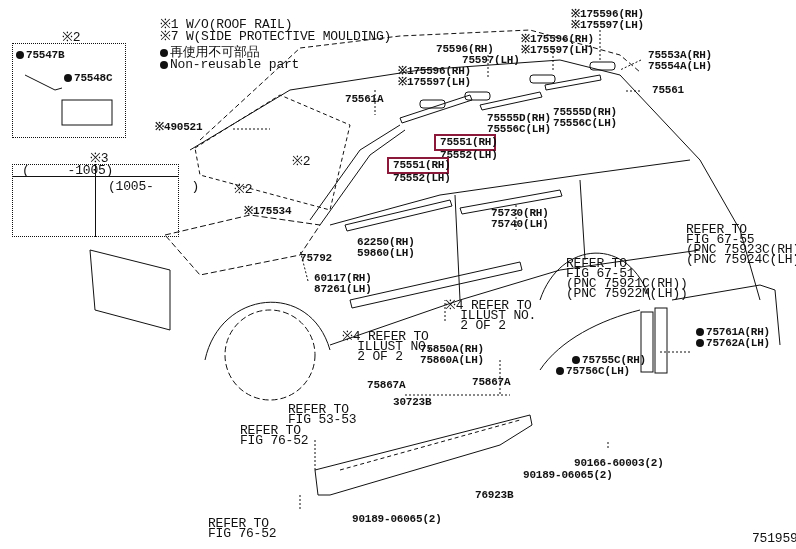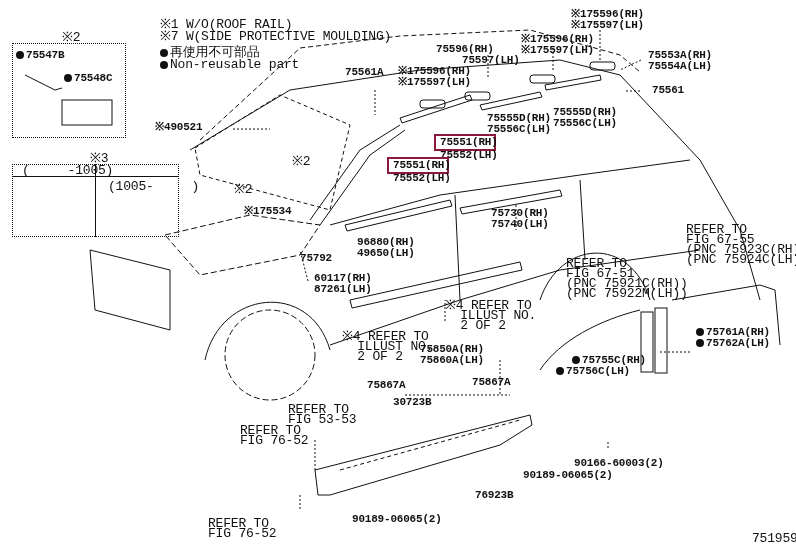--- a/index.html
+++ b/index.html
@@ -79,21 +79,21 @@
 <div class="lbl b" style="left:64px;top:73px"><span class="dot"></span><span>75548C</span></div>
 
 <div class="lbl s" style="left:90px;top:154px">※3</div>
 <div class="box dotted" style="left:12px;top:164px;width:167px;height:73px"></div>
 <div style="position:absolute;left:12px;top:176px;width:167px;border-top:1px solid #111"></div>
 <div style="position:absolute;left:95px;top:164px;height:73px;border-left:1px solid #111"></div>
 <div class="lbl s" style="left:22px;top:166px">(     -1005)</div>
 <div class="lbl s" style="left:108px;top:182px">(1005-     )</div>
 
 <div class="lbl b" style="left:155px;top:122px">※490521</div>
-<div class="lbl b" style="left:345px;top:67px">75561A</div>
+<div class="lbl b" style="left:345px;top:94px">75561A</div>
 
 <div class="lbl b" style="left:398px;top:66px">※175596(RH)</div>
 <div class="lbl b" style="left:398px;top:77px">※175597(LH)</div>
 <div class="lbl b" style="left:436px;top:44px">75596(RH)</div>
 <div class="lbl b" style="left:462px;top:55px">75597(LH)</div>
 <div class="lbl b" style="left:521px;top:34px">※175596(RH)</div>
 <div class="lbl b" style="left:521px;top:45px">※175597(LH)</div>
 <div class="lbl b" style="left:571px;top:9px">※175596(RH)</div>
 <div class="lbl b" style="left:571px;top:20px">※175597(LH)</div>
 
@@ -113,22 +113,22 @@
 <div class="lbl b" style="left:393px;top:160px">75551(RH)</div>
 <div class="lbl b" style="left:393px;top:173px">75552(LH)</div>
 
 <div class="lbl s" style="left:292px;top:157px">※2</div>
 <div class="lbl s" style="left:234px;top:185px">※2</div>
 
 <div class="lbl b" style="left:244px;top:206px">※175534</div>
 <div class="lbl b" style="left:300px;top:253px">75792</div>
 <div class="lbl b" style="left:314px;top:273px">60117(RH)</div>
 <div class="lbl b" style="left:314px;top:284px">87261(LH)</div>
-<div class="lbl b" style="left:357px;top:237px">96880(RH)</div>
-<div class="lbl b" style="left:357px;top:248px">49650(LH)</div>
+<div class="lbl b" style="left:357px;top:237px">62250(RH)</div>
+<div class="lbl b" style="left:357px;top:248px">59860(LH)</div>
 <div class="lbl b" style="left:491px;top:208px">75730(RH)</div>
 <div class="lbl b" style="left:491px;top:219px">75740(LH)</div>
 
 <div class="lbl s" style="left:445px;top:301px">※4 REFER TO
   ILLUST NO.
   2 OF 2</div>
 <div class="lbl s" style="left:342px;top:332px">※4 REFER TO
   ILLUST NO.
   2 OF 2</div>
 

